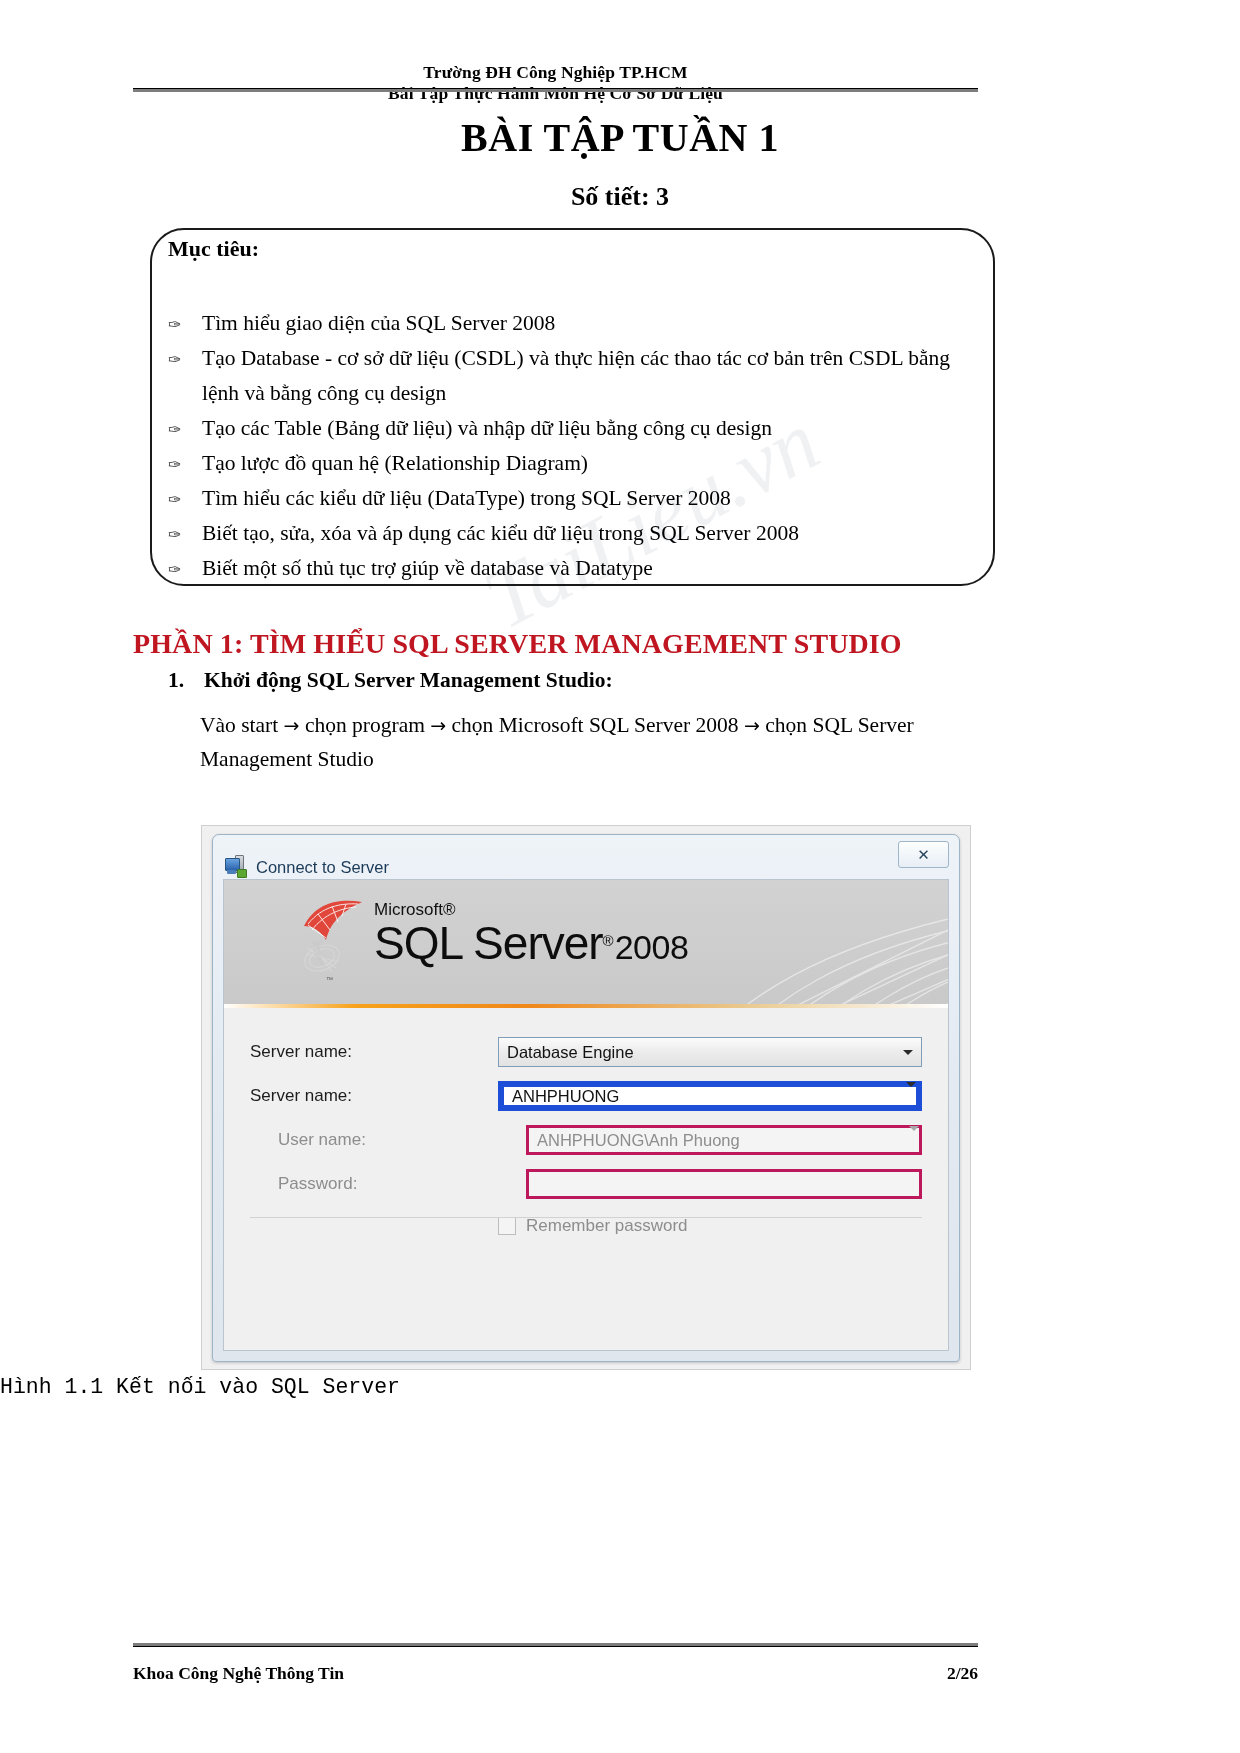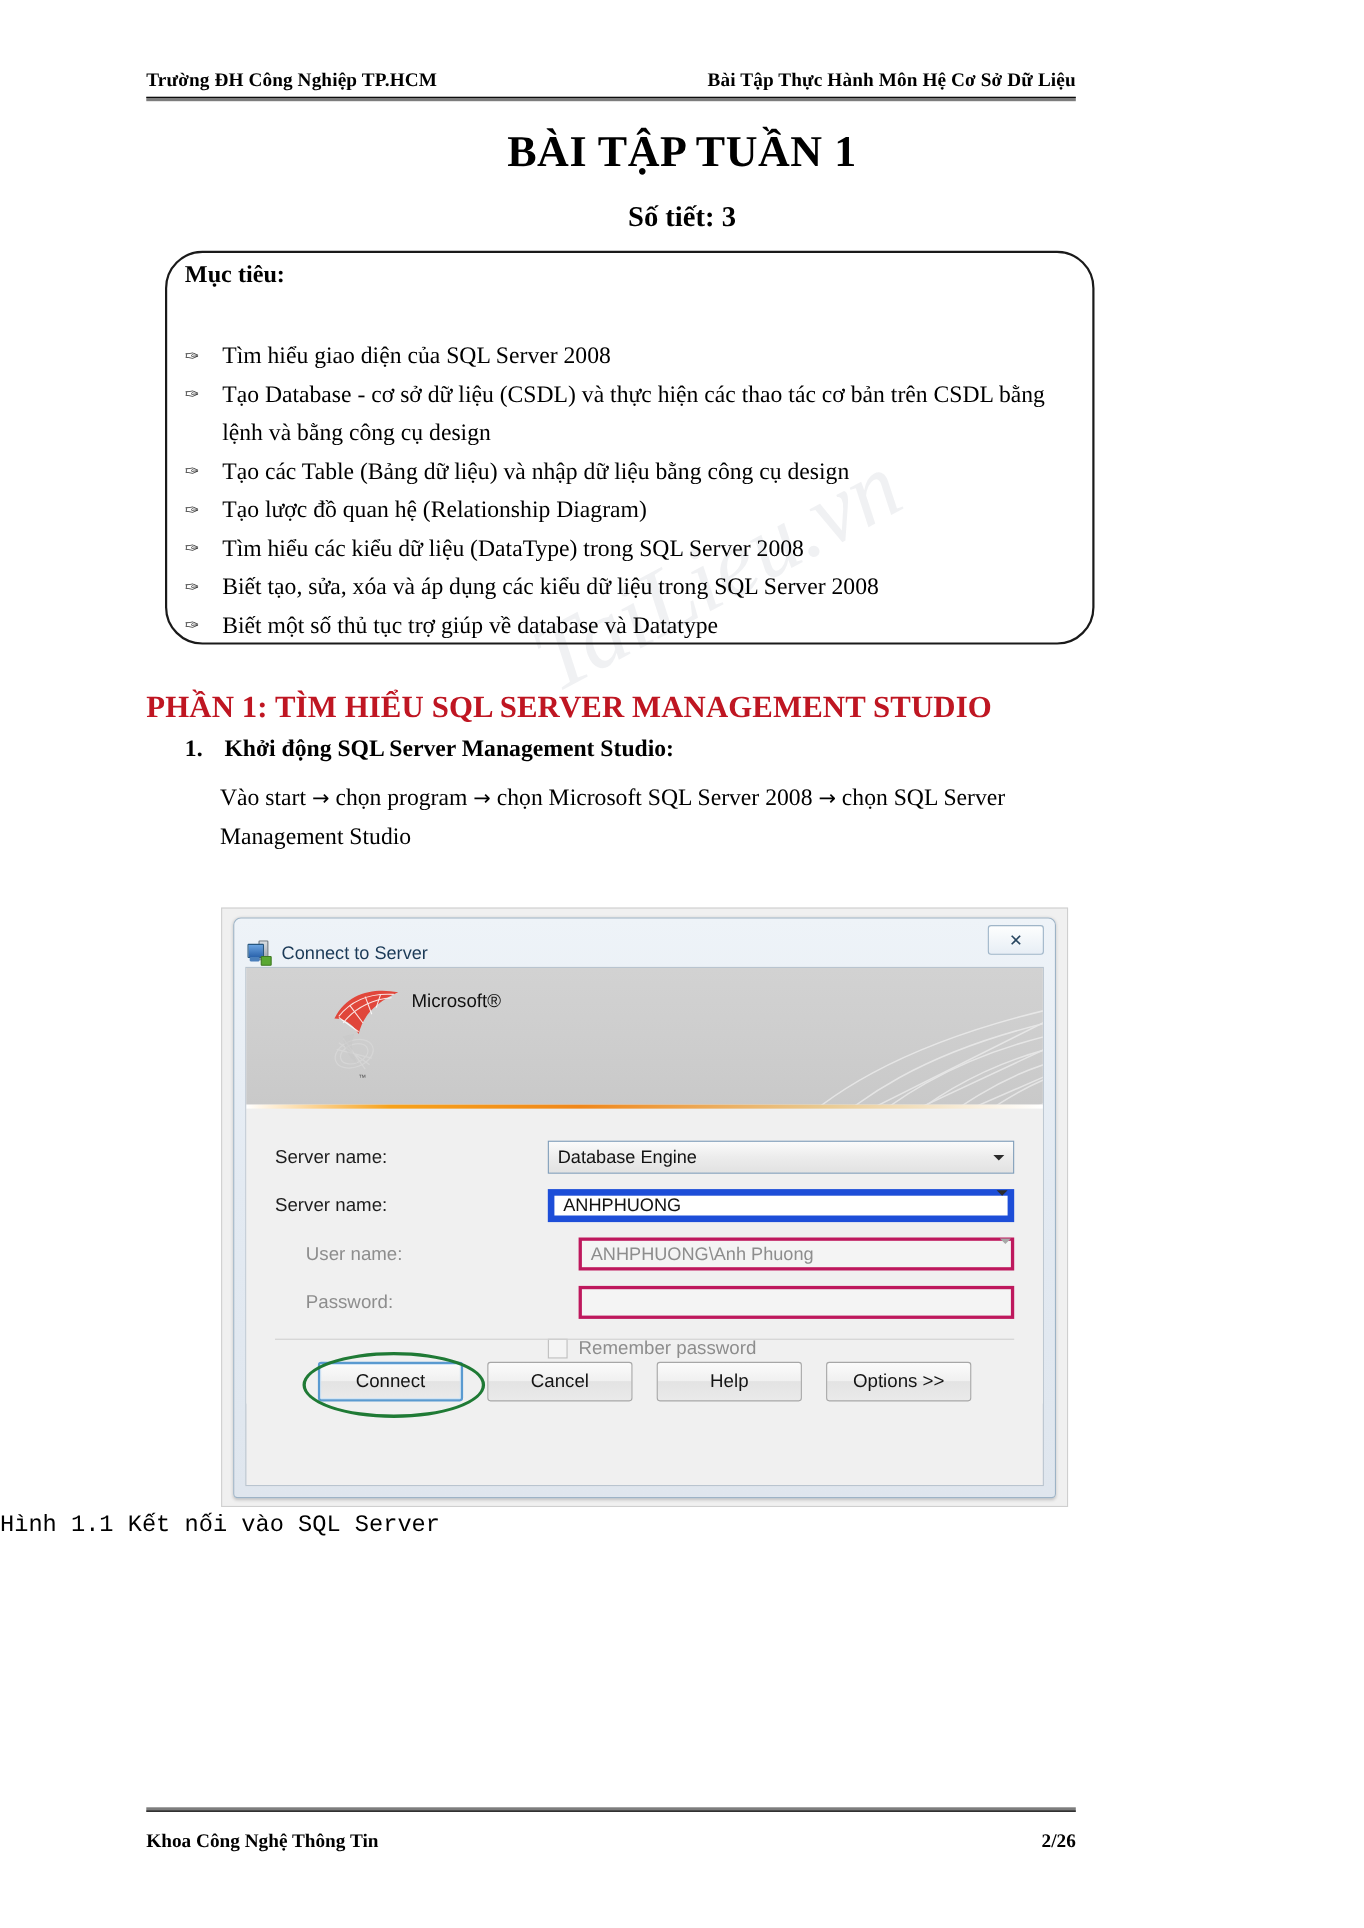--- a/index.html
+++ b/index.html
@@ -24,25 +24,26 @@
   }
 
   
   .doc-header {
     position: absolute;
     left: 133px;
     top: 62px;
     width: 845px;
     display: flex;
     justify-content: space-between;
-    align-items: flex-start;
+    align-items: center;
     font-family: "Liberation Serif", serif;
     font-weight: bold;
     font-size: 17.5px;
     letter-spacing: .1px;
+    flex-direction: column;
   }
   .doc-header .rule {
     position: absolute;
     left: 0;
     top: 26px;
     width: 845px;
     height: 3px;
     background: #7d7d7d;
     border-top: 1px solid #000;
   }
@@ -599,20 +600,25 @@
               <g fill="none" stroke="#ffffff" stroke-width="1" opacity="0.85">
                 <path d="M12,28 C26,10 46,7 62,8"></path>
                 <path d="M16,34 C28,18 46,12 60,11"></path>
                 <path d="M12,29 L30,42 M22,18 L34,34 M36,10 L42,26 M50,8 L46,20"></path>
               </g>
               <path d="M26,44 C22,54 24,64 30,72 C22,66 16,56 16,46 Z" fill="#c8c8c8" opacity="0.5"></path>
               <text x="30" y="86" font-family="Liberation Sans, sans-serif" font-size="7" fill="#555">™</text>
             </svg>
             <div class="logo-text">
               <div class="logo-ms"><span>Microsoft</span><span>®</span></div>
+              <div class="logo-sql">
+                <span>SQL Server</span>
+                  <span class="reg">®</span>
+                  <span class="yr">2008</span>
+              </div>
             </div>
           </div>
         </div>
         <div class="banner-rule"></div>
 
         <div class="form">
 
           <div class="frow">
             <div class="flabel">Server name:</div>
             <div class="fctl">
@@ -655,29 +661,20 @@
             </div>
           </div>
 
           <div class="checkrow">
             <span class="cbox"></span>
             <span class="cblabel">Remember password</span>
           </div>
 
           <div class="sep"></div>
 
-          <div class="btnrow">
-            <span class="btn-wrap">
-              <span class="btn default">Connect</span>
-              <span class="highlight-ellipse"></span>
-            </span>
-            <span class="btn">Cancel</span>
-            <span class="btn">Help</span>
-            <span class="btn">Options &gt;&gt;</span>
-          </div>
 
         </div>
       </div>
     </div>
   </div>
 
   <div class="caption">Hình 1.1 Kết nối vào SQL Server</div>
 
   <div class="doc-footer">
     <div class="rule"></div>

